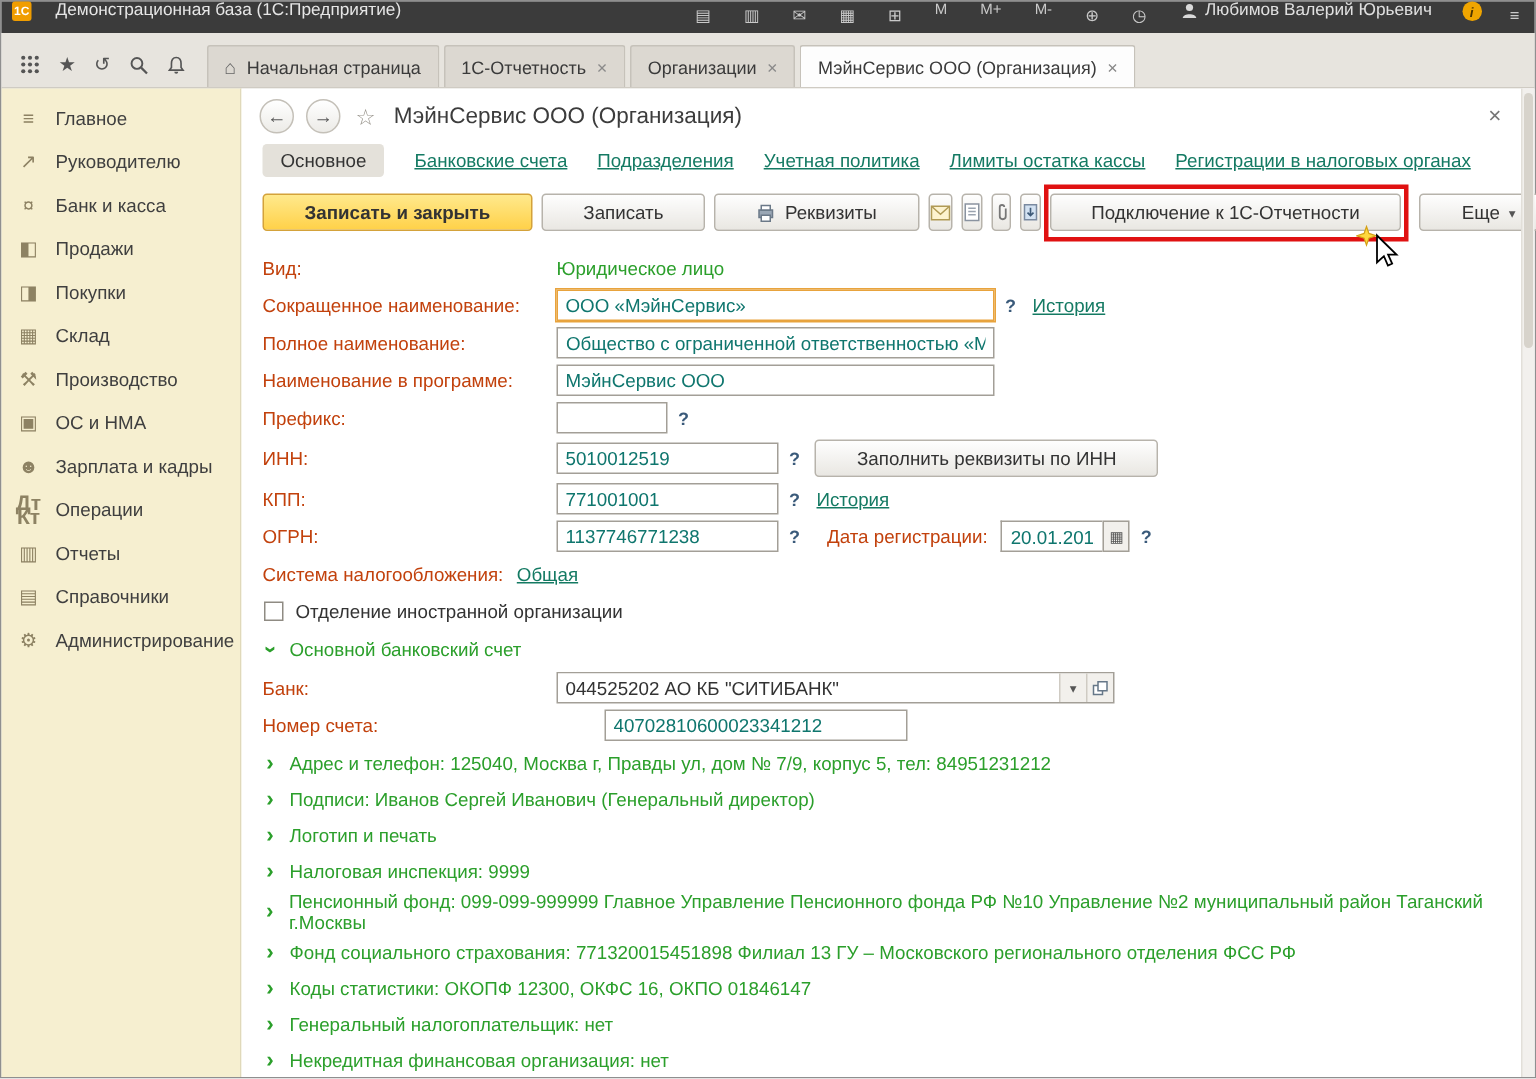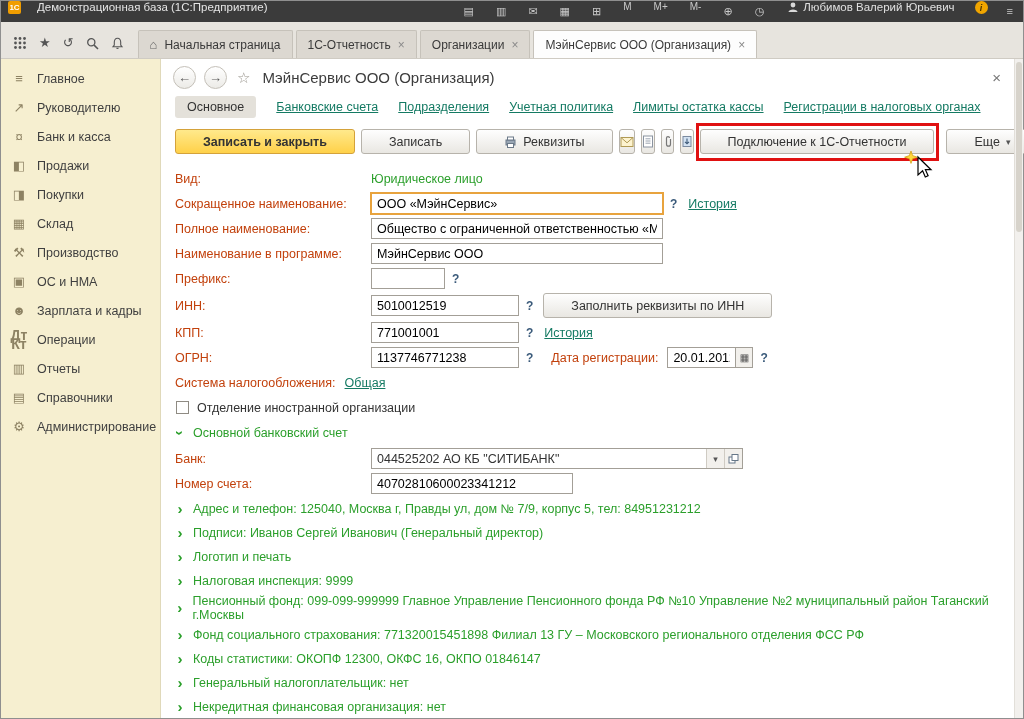--- a/index.html
+++ b/index.html
@@ -52,23 +52,23 @@
   .tspacer { flex:1; }
   .hl-wrap { position:relative; display:inline-block; }
   .red-box { position:absolute; top:-6px; bottom:-7px; left:-4px; right:-5px; border:3px solid #e01111; pointer-events:none; }
   .cursor-svg { position:absolute; right:0px; top:21px; pointer-events:none; z-index:6; }
 
   
   .form { padding:4px 14px 0; }
   .frow { display:flex; align-items:center; margin-bottom:4px; min-height:21px; }
   .flabel { width:196px; flex:0 0 auto; color:#c2410c; }
   .flabel.auto { width:auto; margin-right:9px; }
-  .inp { height:21px; border:1px solid #a39f97; padding:0 5px; font-size:12.5px; color:#000000; background:#fff; font-family:inherit; }
+  .inp { height:21px; border:1px solid #a39f97; padding:0 5px; font-size:12.5px; color:#0f766e; background:#fff; font-family:inherit; }
   .inp.focus { border-color:#e8a33d; box-shadow:0 0 0 1px #e8a33d; }
-  .w-lg { width:292px; } .w-sm { width:74px; } .w-md { width:148px; } .w-dt { width:68px; border-right:none; } .w-acct { width:202px; }
+  .w-lg { width:292px; } .w-sm { width:74px; } .w-md { width:148px; } .w-dt { width:68px; border-right:none; } .w-acct { width:202px;margin-left:32px; }
   .help { color:#3a5a7a; font-weight:bold; margin-left:7px; font-size:12px; }
   .hlink { color:#147a63; text-decoration:underline; margin-left:11px; cursor:pointer; }
   .gval { color:#2b9f2b; }
   .cb { width:13px; height:13px; border:1px solid #8f8b83; background:#fff; margin:0 8px 0 1px; flex:0 0 auto; }
   .combo { display:flex; width:372px; height:21px; border:1px solid #a39f97; background:#fff; }
   .combo input { flex:1; border:none; outline:none; padding:0 5px; font-size:12.5px; font-family:inherit; color:#333; min-width:0; }
   .combo-btn { width:18px; border-left:1px solid #cfcbc3; background:#f2f0ec; display:flex; align-items:center; justify-content:center; color:#555; font-size:9px; cursor:pointer; }
   .cal-btn { width:18px; height:21px; border:1px solid #a39f97; background:#f2f0ec; display:flex; align-items:center; justify-content:center; font-size:10px; color:#555; cursor:pointer; }
   .green-row { display:flex; align-items:center; gap:8px; color:#2b9f2b; min-height:22px; margin-bottom:2px; cursor:pointer; }
   .chev { font-size:15px; font-weight:bold; line-height:14px; color:#2b9f2b; width:10px; text-align:center; }

